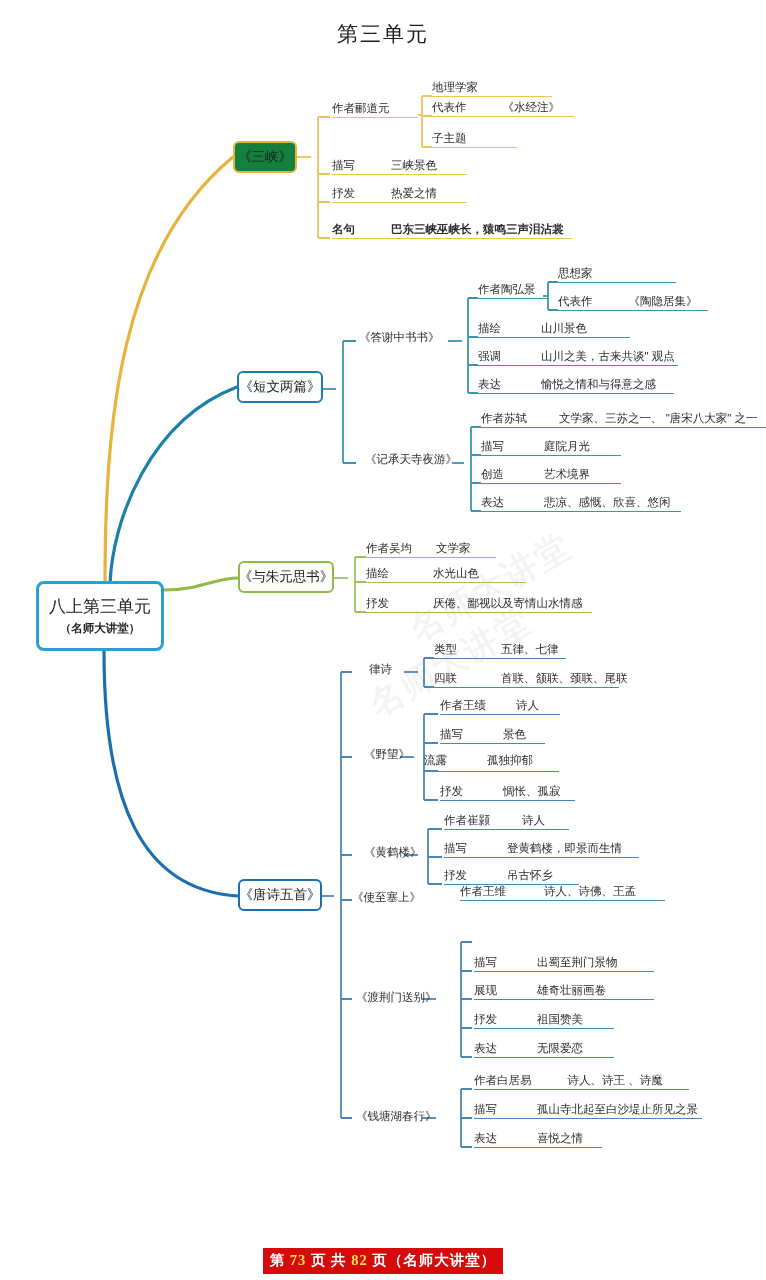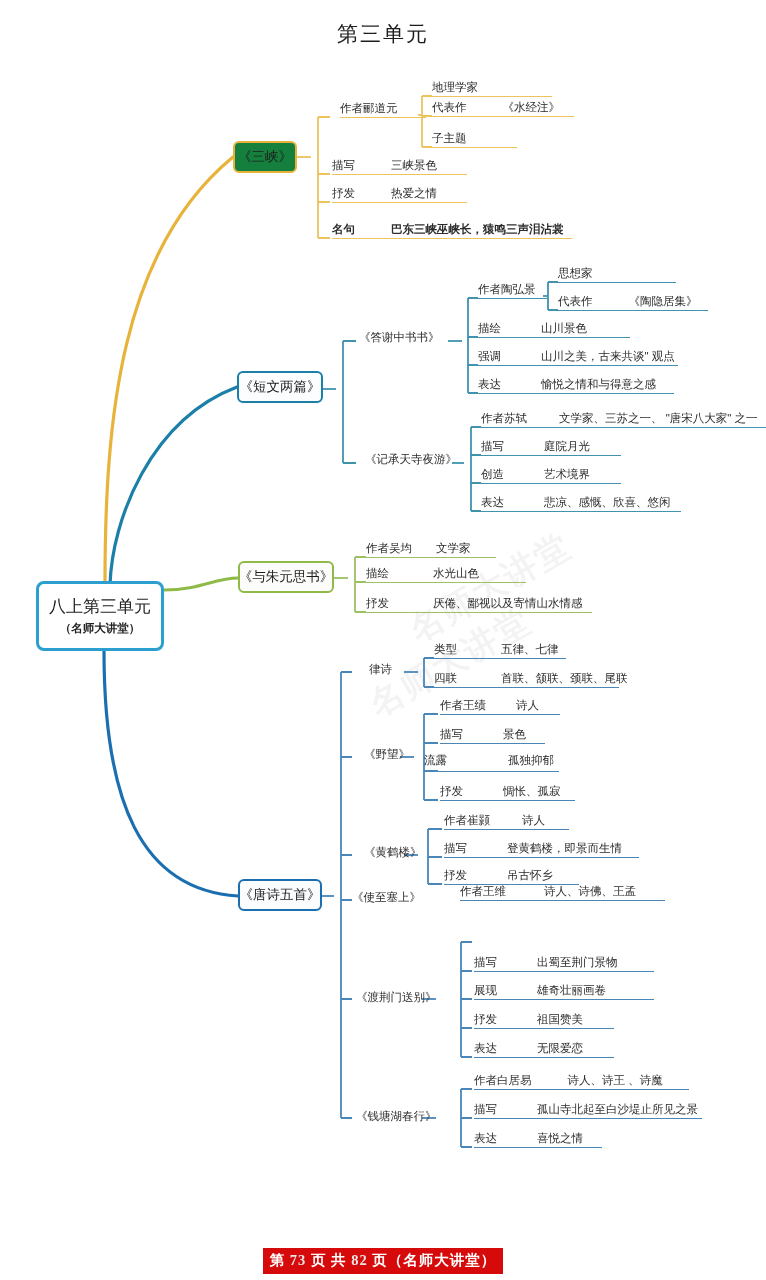--- a/index.html
+++ b/index.html
@@ -132,21 +132,21 @@
   #footer .bar {
     display: inline-block;
     background: #d60a0a;
     color: #ffffff;
     font-size: 14.5px;
     font-weight: bold;
     padding: 3px 7px 4px 7px;
     letter-spacing: 1px;
     font-family: "Liberation Serif", "DejaVu Serif", serif;
   }
-  #footer .num { color: #e5e5e5; }
+  #footer .num { color: #fde047; }
 </style>
 </head>
 <body>
 
 <div id="page">
 
   <div id="doc-title">第三单元</div>
 
   <div class="watermark" style="left:360px; top:640px;">名师大讲堂</div>
   <div class="watermark" style="left:400px; top:565px;">名师大讲堂</div>
@@ -217,21 +217,21 @@
 
   <div class="node" id="root-node">
     <div class="root-main">八上第三单元</div>
     <div class="root-sub">（名师大讲堂）</div>
   </div>
 
   <div class="node branch-node" id="node-sanxia">
     <span>《三峡》</span>
   </div>
 
-  <div class="mid gold" style="left:340px; top:96px; width:86px;">
+  <div class="mid gold" style="left:332px; top:96px; width:86px;">
     <span>作者郦道元</span>
   </div>
   <div class="mid gold" style="left:432px; top:75px; width:120px;">
     <span>地理学家</span>
   </div>
   <div class="mid gold" style="left:432px; top:95px; width:142px;">
     <span>代表作</span>
     <span style="margin-left:36px;">《水经注》</span>
   </div>
   <div class="mid gold" style="left:432px; top:126px; width:85px;">
@@ -335,21 +335,21 @@
   <div class="row blue" style="left:440px; top:693px; width:120px;">
     <span class="lbl">作者王绩</span>
     <span class="val" style="margin-left:30px;">诗人</span>
   </div>
   <div class="row blue" style="left:440px; top:722px; width:105px;">
     <span class="lbl">描写</span>
     <span class="val" style="margin-left:40px;">景色</span>
   </div>
   <div class="row blue" style="left:424px; top:750px; width:135px;align-items:center;">
     <span class="lbl">流露</span>
-    <span class="val" style="margin-left:61px;">孤独抑郁</span>
+    <span class="val" style="margin-left:40px;">孤独抑郁</span>
   </div>
   <div class="row blue" style="left:440px; top:779px; width:135px;">
     <span class="lbl">抒发</span>
     <span class="val" style="margin-left:40px;">惆怅、孤寂</span>
   </div>
 
   <div class="sub-title" style="left:364px; top:845px;">《黄鹤楼》</div>
   <div class="row blue" style="left:444px; top:808px; width:125px;">
     <span class="lbl">作者崔颢</span>
     <span class="val" style="margin-left:32px;">诗人</span>

